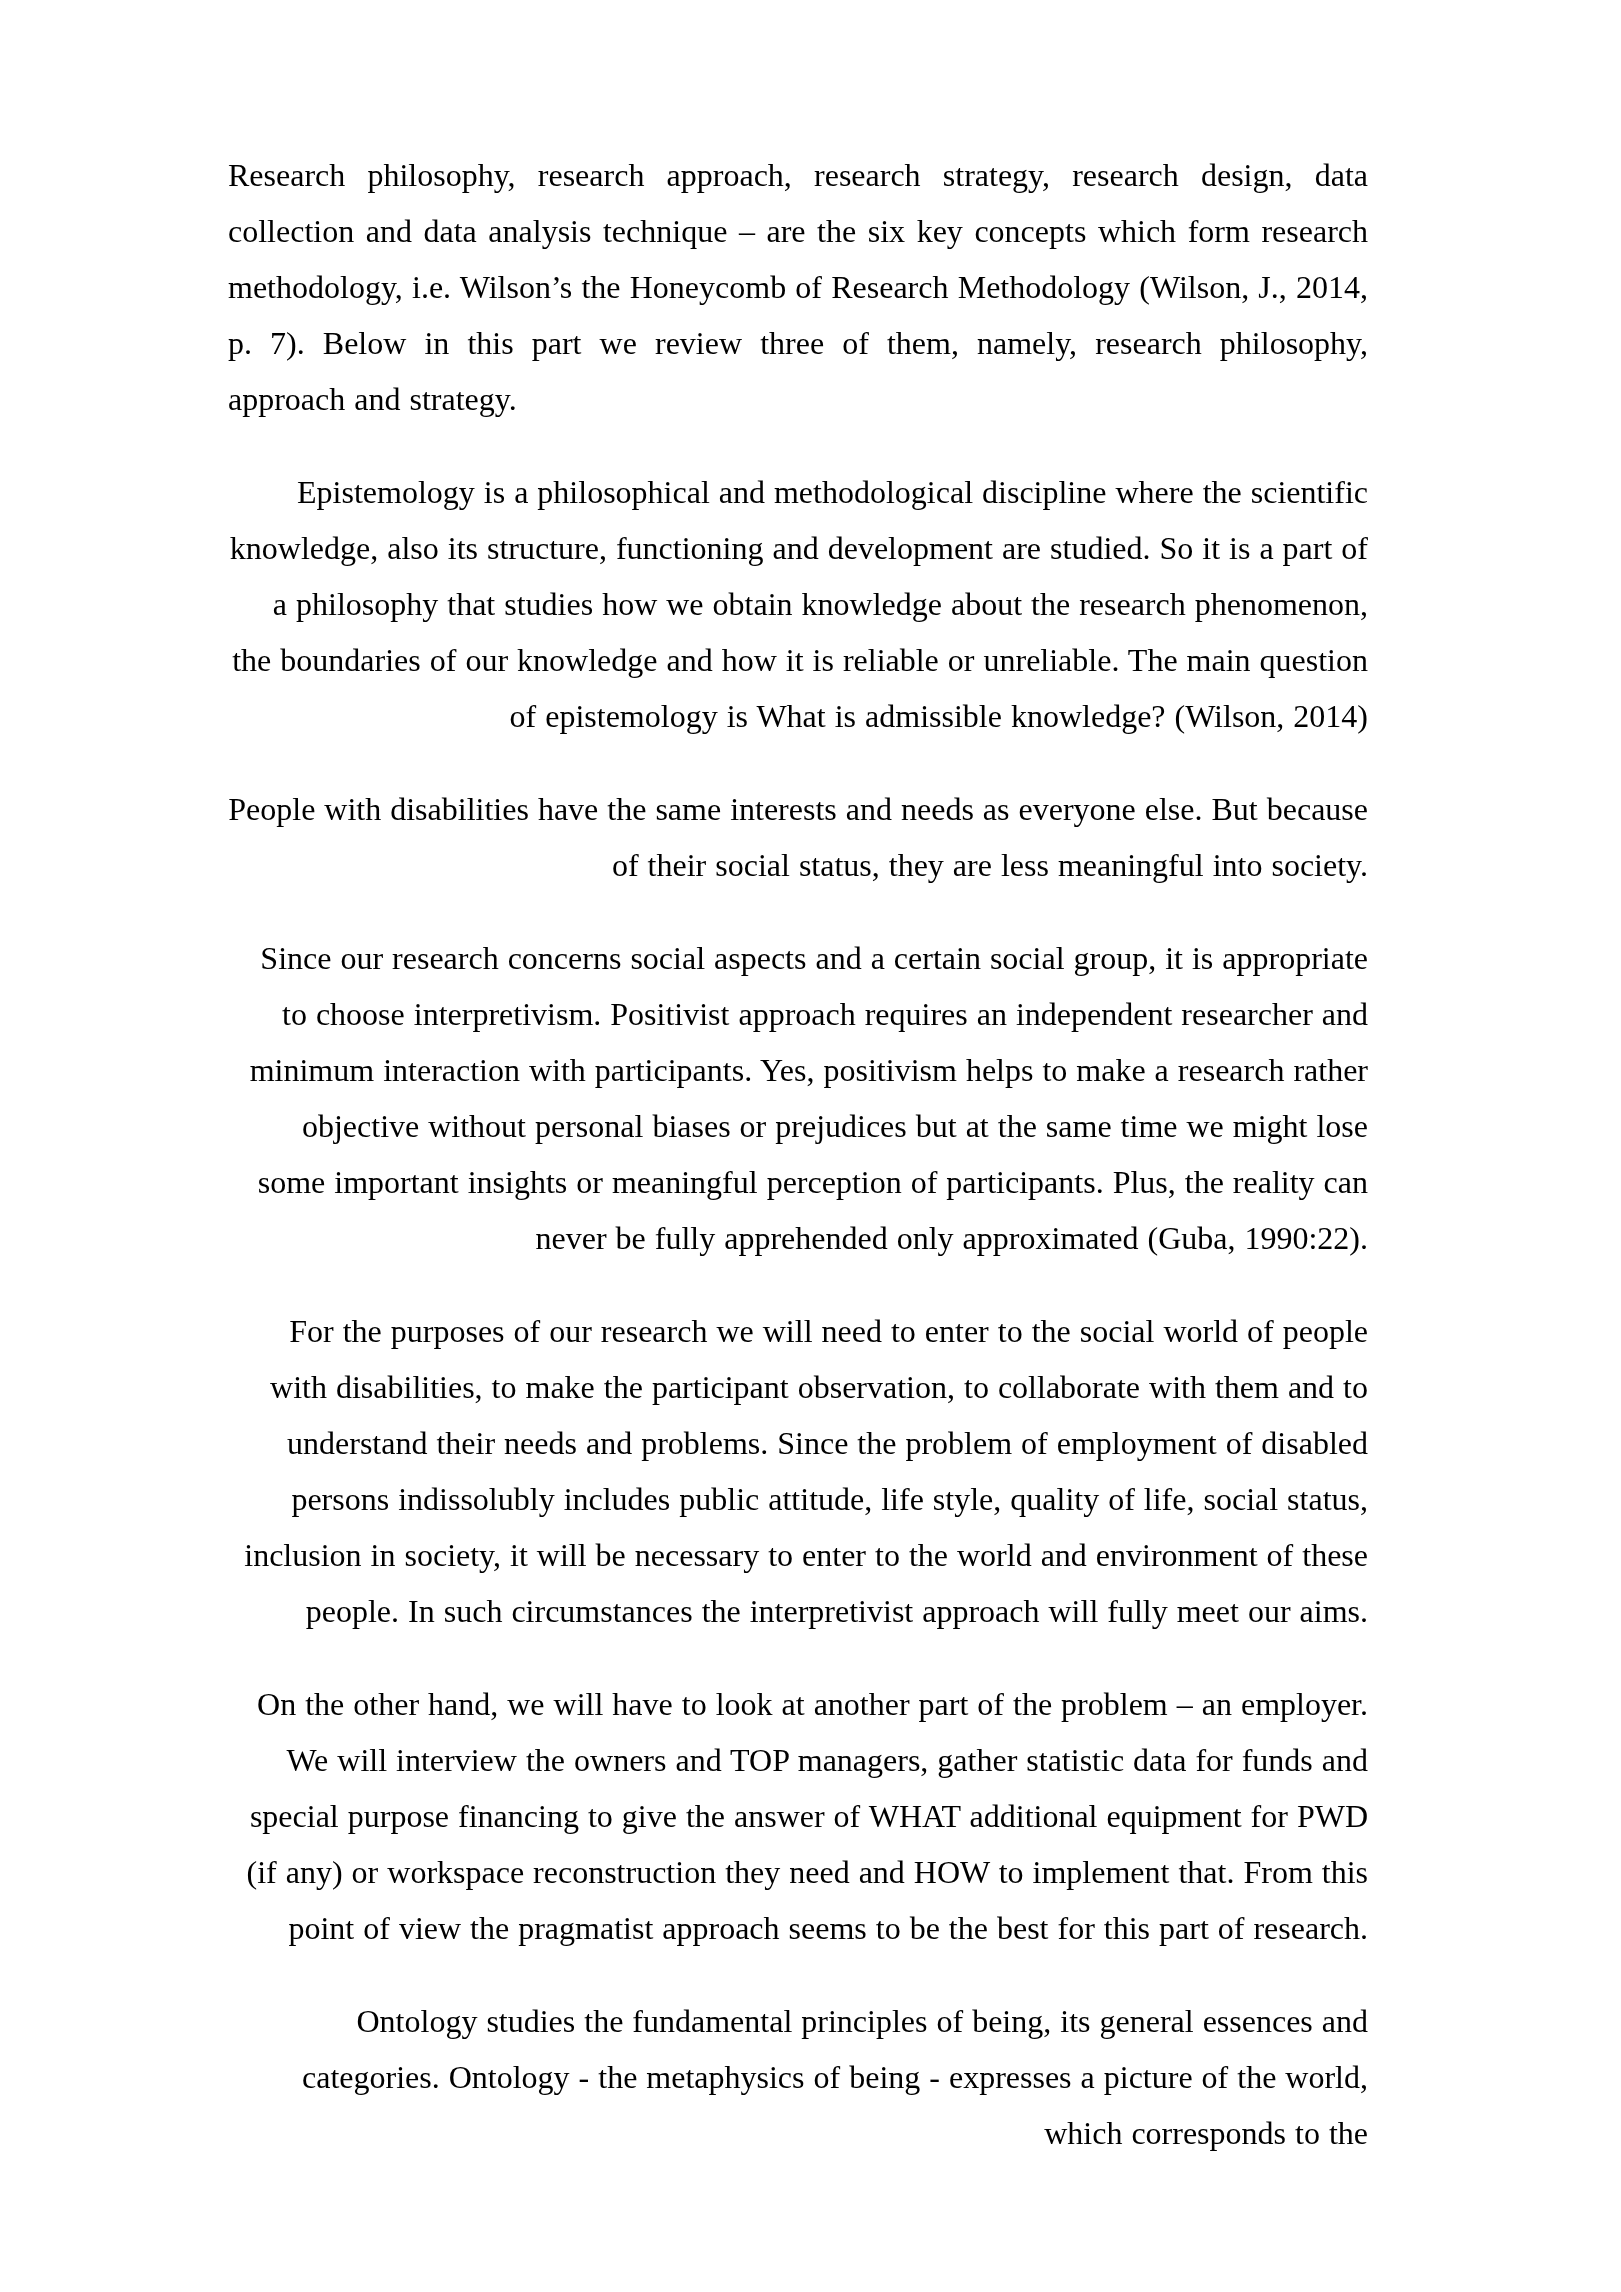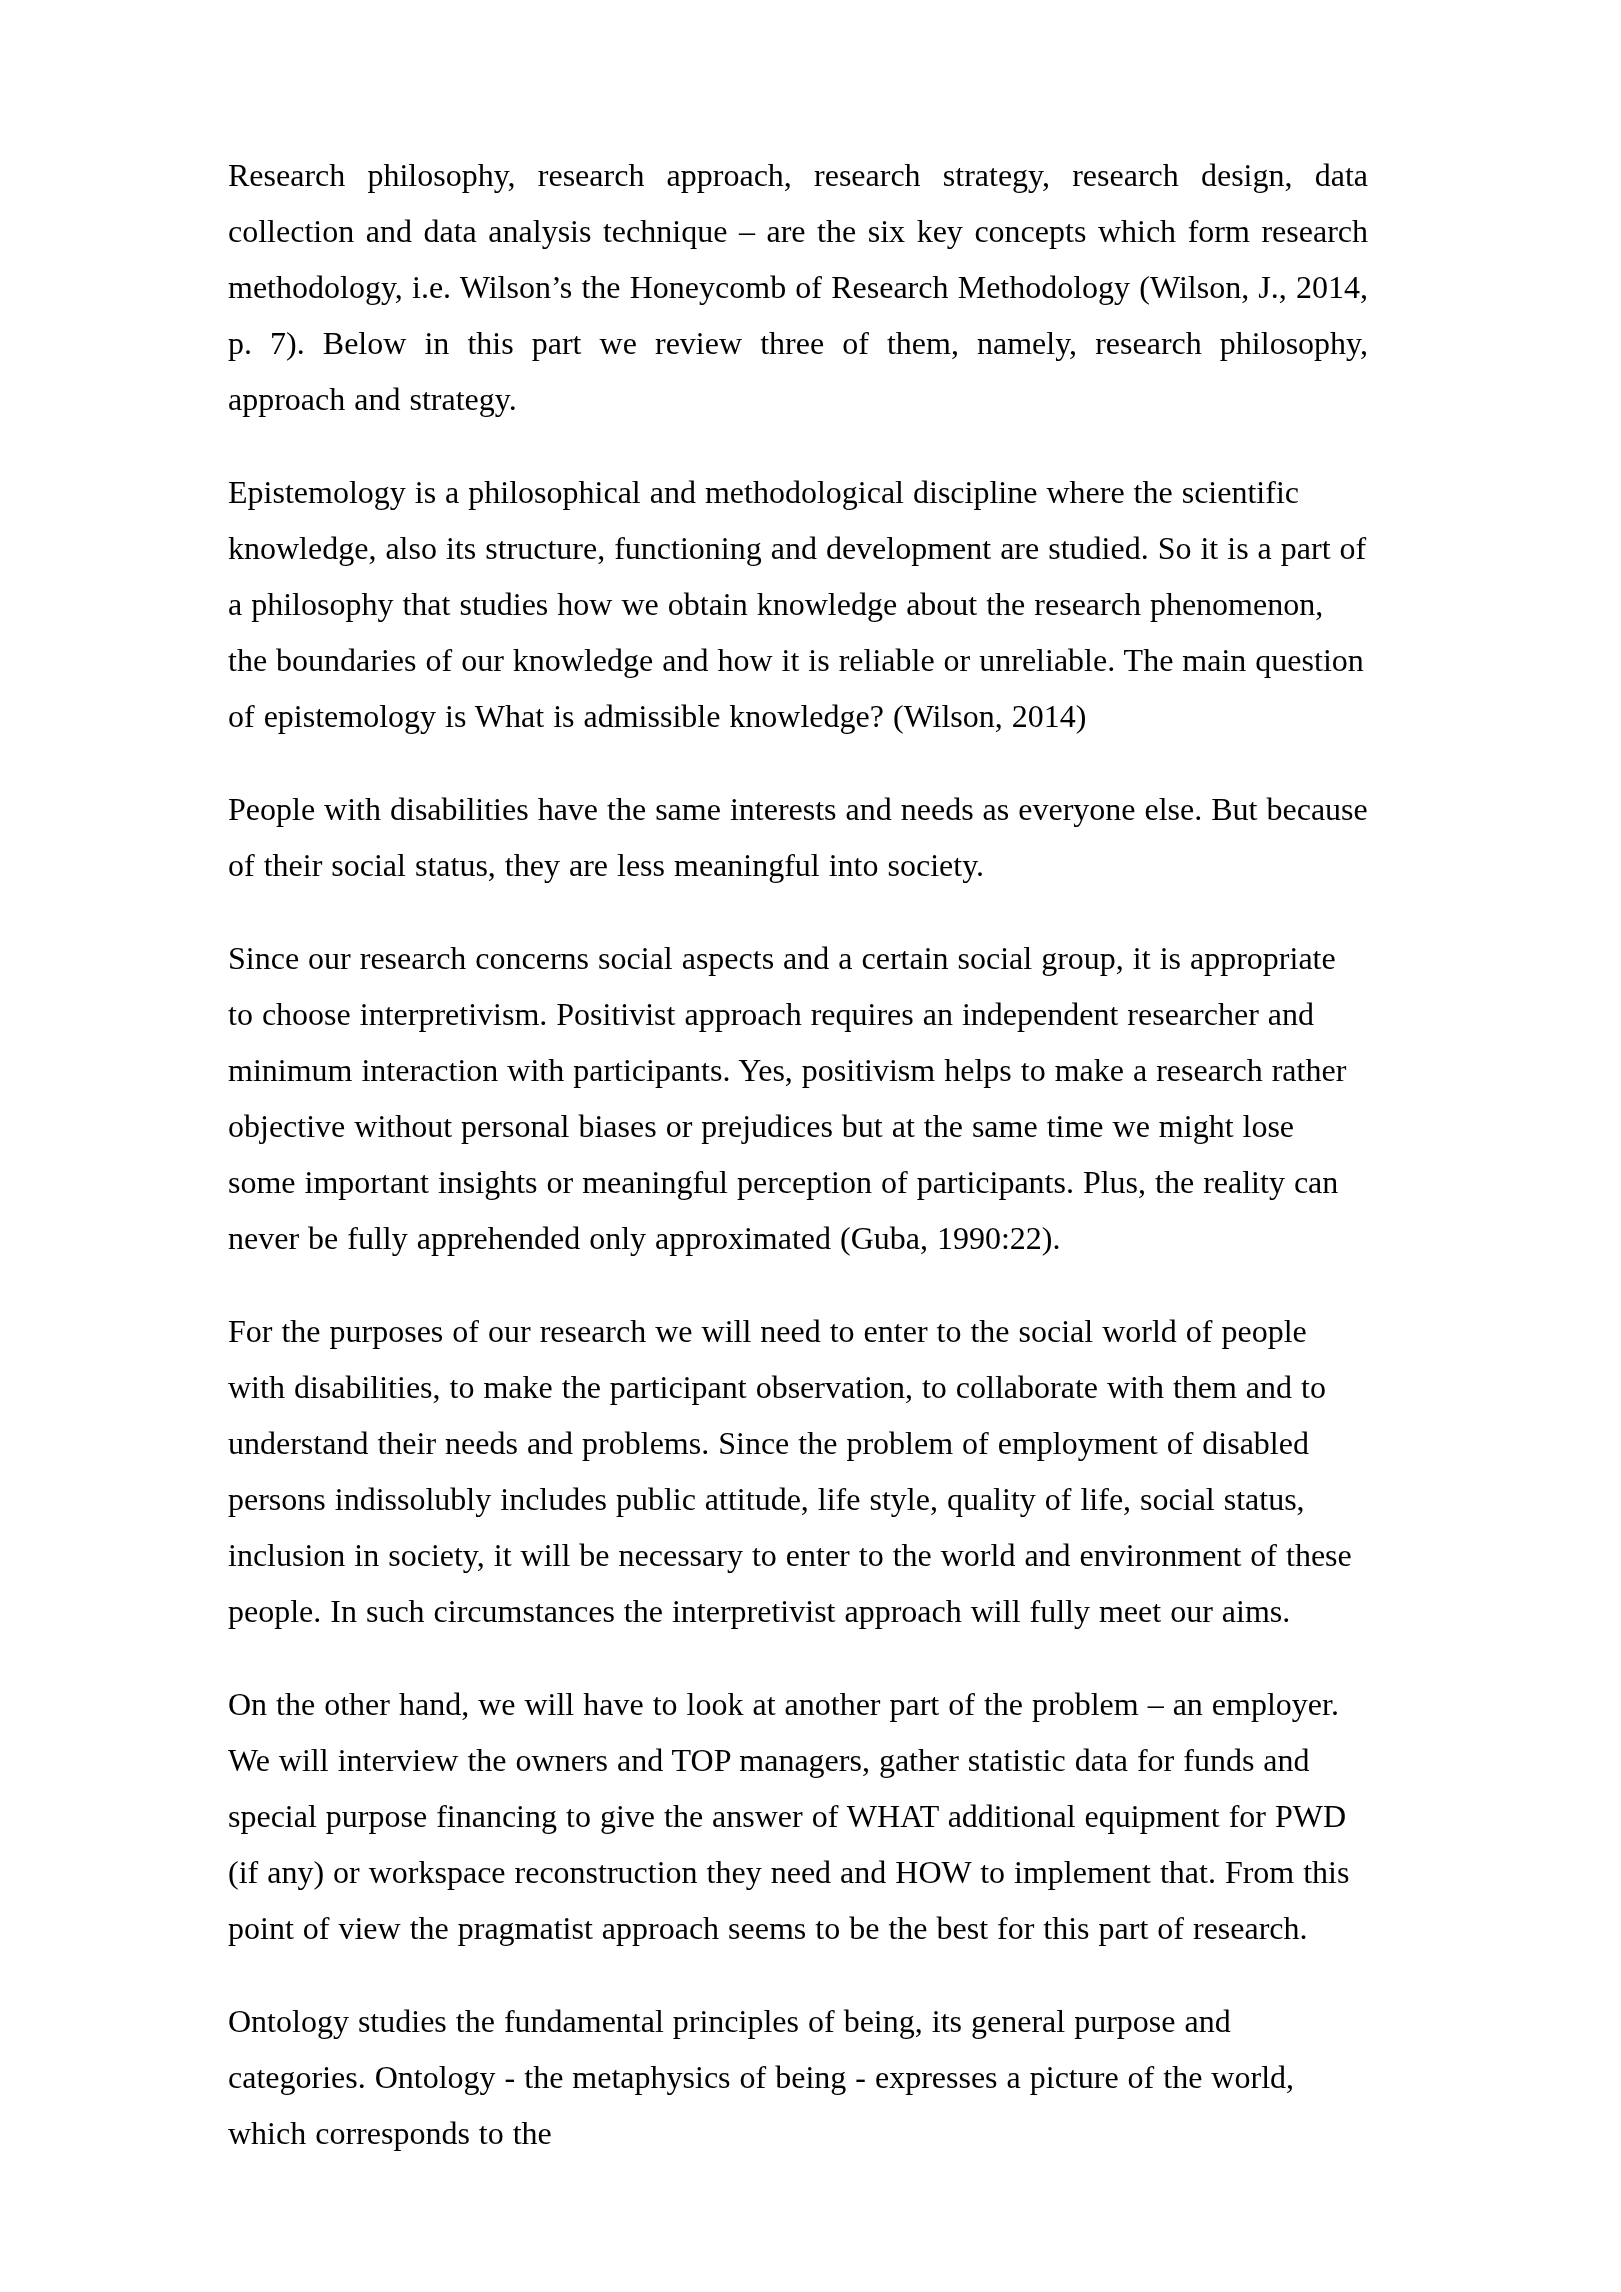--- a/index.html
+++ b/index.html
@@ -18,32 +18,32 @@
     height: 2293px;
     background: #ffffff;
     padding: 147px 116px 0 228px;
   }
   .page p {
     font-family: "Liberation Serif", "DejaVu Serif", serif;
     font-size: 32px;
     line-height: 56px;
     color: #000000;
     margin: 0 0 37px 0;
-    text-align: left;
+    text-align: right;
     word-spacing: 1px;
   }
   .page p.justified {
     text-align: justify;
   }
 </style>
 </head>
 <body>
 
 <div class="page">
   <p class="justified">Research philosophy, research approach, research strategy, research design, data collection and data analysis technique – are the six key concepts which form research methodology, i.e. Wilson’s the Honeycomb of Research Methodology (Wilson, J., 2014, p. 7). Below in this part we review three of them, namely, research philosophy, approach and strategy.</p>
   <p>Epistemology is a philosophical and methodological discipline where the scientific knowledge, also its structure, functioning and development are studied. So it is a part of a philosophy that studies how we obtain knowledge about the research phenomenon, the boundaries of our knowledge and how it is reliable or unreliable. The main question of epistemology is What is admissible knowledge? (Wilson, 2014)</p>
   <p>People with disabilities have the same interests and needs as everyone else. But because of their social status, they are less meaningful into society.</p>
   <p>Since our research concerns social aspects and a certain social group, it is appropriate to choose interpretivism. Positivist approach requires an independent researcher and minimum interaction with participants. Yes, positivism helps to make a research rather objective without personal biases or prejudices but at the same time we might lose some important insights or meaningful perception of participants. Plus, the reality can never be fully apprehended only approximated (Guba, 1990:22).</p>
   <p>For the purposes of our research we will need to enter to the social world of people with disabilities, to make the participant observation, to collaborate with them and to understand their needs and problems. Since the problem of employment of disabled persons indissolubly includes public attitude, life style, quality of life, social status, inclusion in society, it will be necessary to enter to the world and environment of these people. In such circumstances the interpretivist approach will fully meet our aims.</p>
   <p>On the other hand, we will have to look at another part of the problem – an employer. We will interview the owners and TOP managers, gather statistic data for funds and special purpose financing to give the answer of WHAT additional equipment for PWD (if any) or workspace reconstruction they need and HOW to implement that. From this point of view the pragmatist approach seems to be the best for this part of research.</p>
-  <p>Ontology studies the fundamental principles of being, its general purpose and categories. Ontology - the metaphysics of being - expresses a picture of the world, which corresponds to the</p>
+  <p>Ontology studies the fundamental principles of being, its general essences and categories. Ontology - the metaphysics of being - expresses a picture of the world, which corresponds to the</p>
 </div>
 
 
 </body></html>

